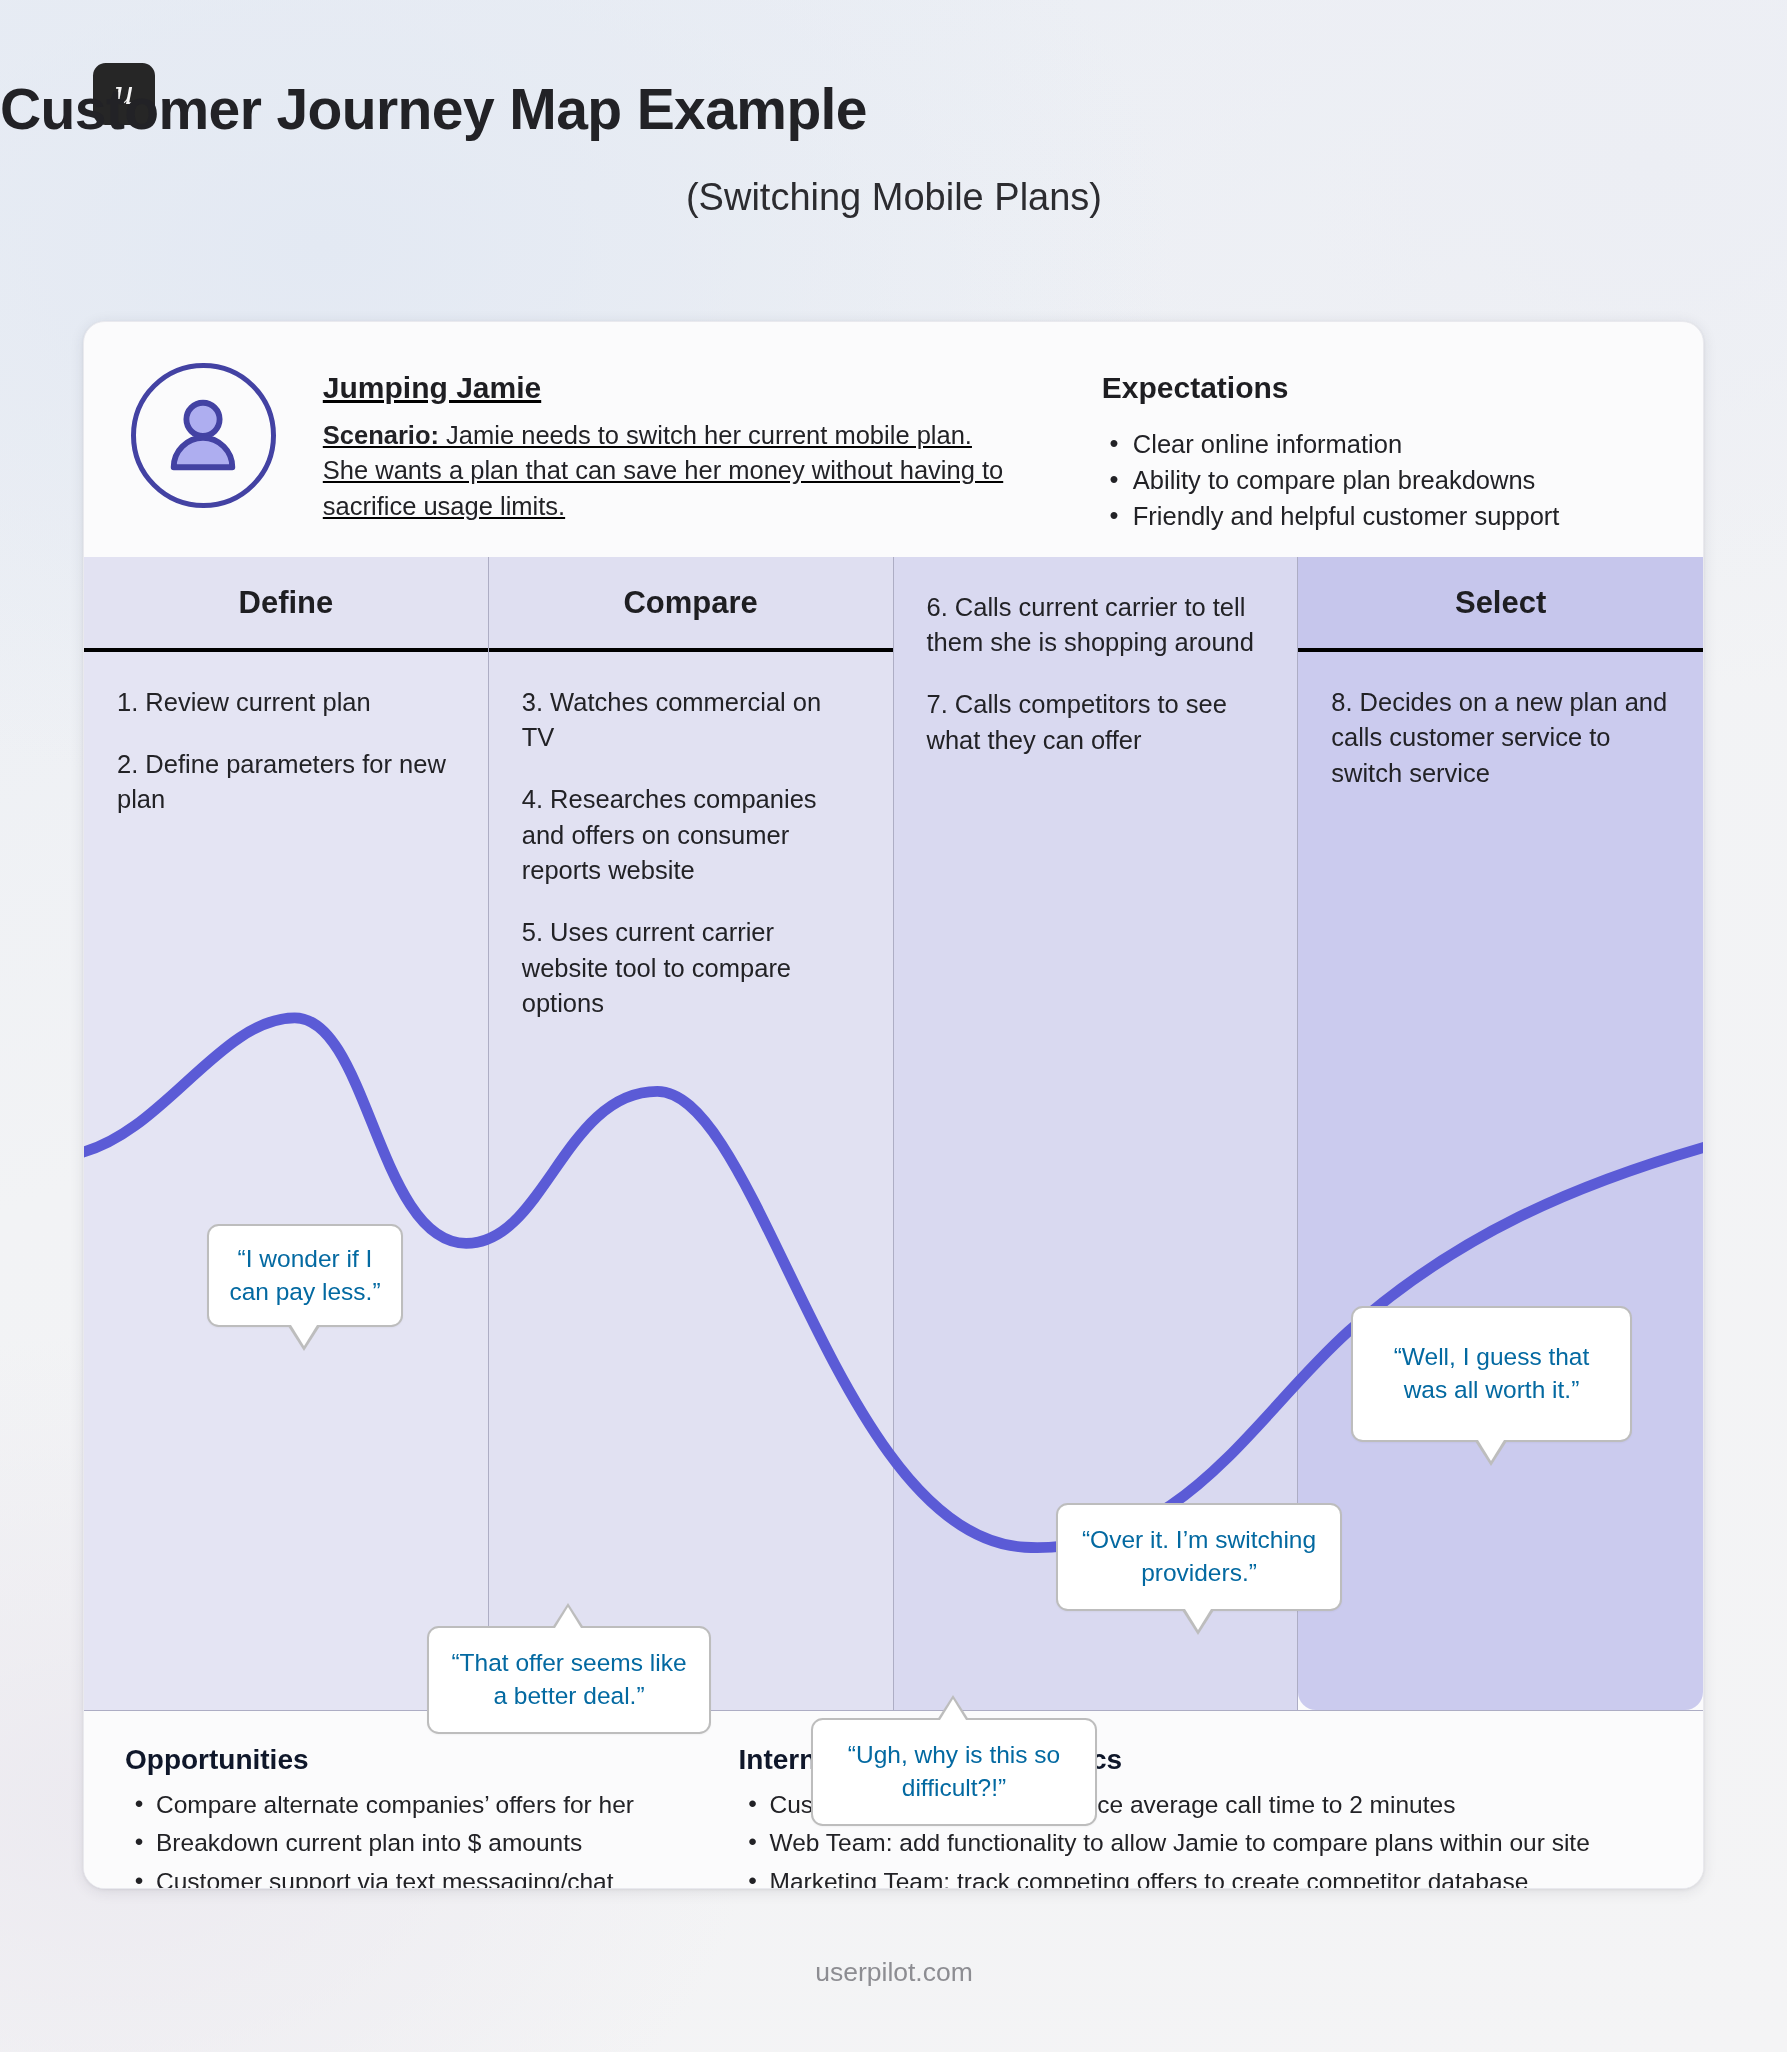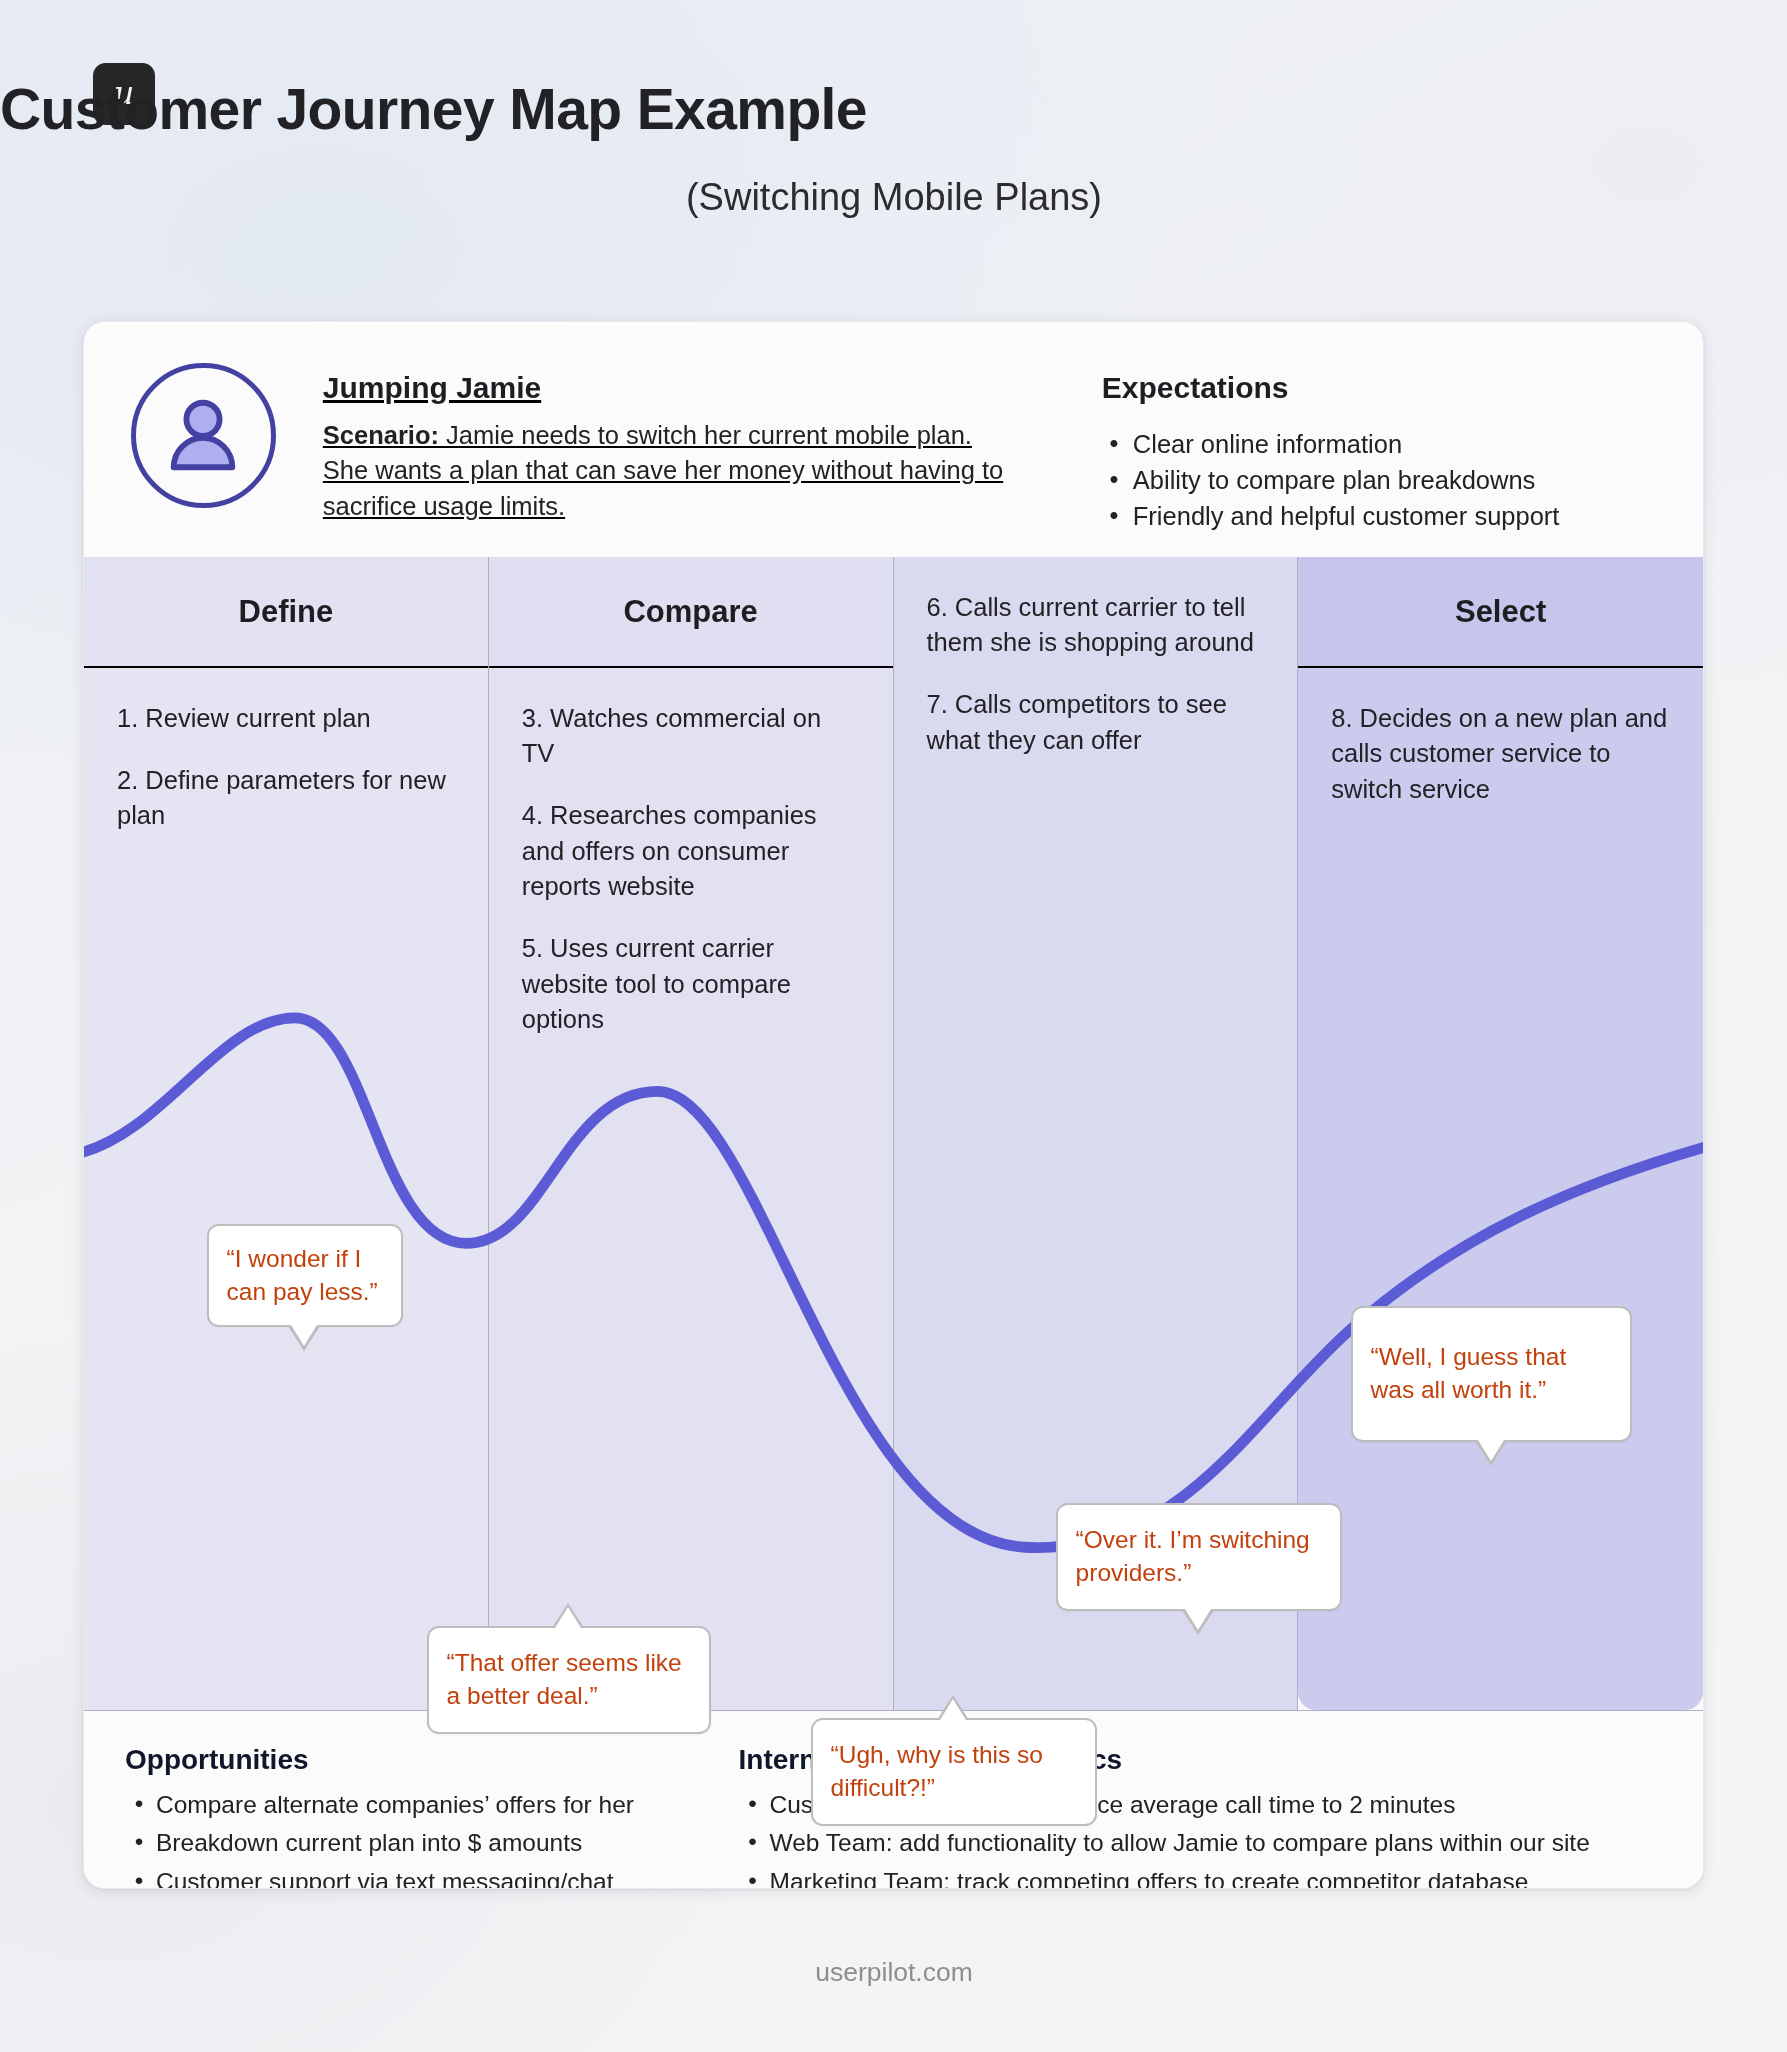--- a/index.html
+++ b/index.html
@@ -141,26 +141,26 @@
     position: relative;
     border-right: 1px solid #adadc4;
   }
   .stage-col:last-child { border-right: none; border-radius: 18px; }
   .stage-col.c1 { background: #e4e4f3; }
   .stage-col.c2 { background: #e1e1f2; }
   .stage-col.c3 { background: #d9d9f0; }
   .stage-col.c4 { background: #cbcbee; }
 
   .stage-head {
-    height: 111px;
+    height: 95px;
     display: flex; align-items: center; justify-content: center;
     font-size: 31px;
     font-weight: bold;
     color: #1e1e22;
-    border-bottom: 2px solid #000000;
+    border-bottom: 4px solid #000000;
     position: relative;
     z-index: 3;
   }
   .stage-col.c1 .stage-head { background: #e2e2f2; }
   .stage-col.c2 .stage-head { background: #dfdff1; }
   .stage-col.c3 .stage-head { background: #d7d7ef; }
   .stage-col.c4 .stage-head { background: #c6c6ec; }
 
   .stage-body {
     padding: 33px 33px 0 33px;
@@ -185,22 +185,22 @@
 
   
   .bubble {
     position: absolute;
     background: #ffffff;
     border: 2px solid #bdbdbd;
     border-radius: 11.8px;
     z-index: 4;
     font-size: 24.5px;
     line-height: 1.34;
-    color: #c2410c;
-    text-align: left;
+    color: #0369a1;
+    text-align: center;
     display: flex; align-items: center; justify-content: center;
     padding: 13.7px 17.6px;
     box-shadow: 0 1px 2px rgba(0,0,0,0.04);
   }
   .bubble .tail, .bubble .tail-in {
     position: absolute;
     width: 0; height: 0;
   }
   
   .bubble.down .tail {

